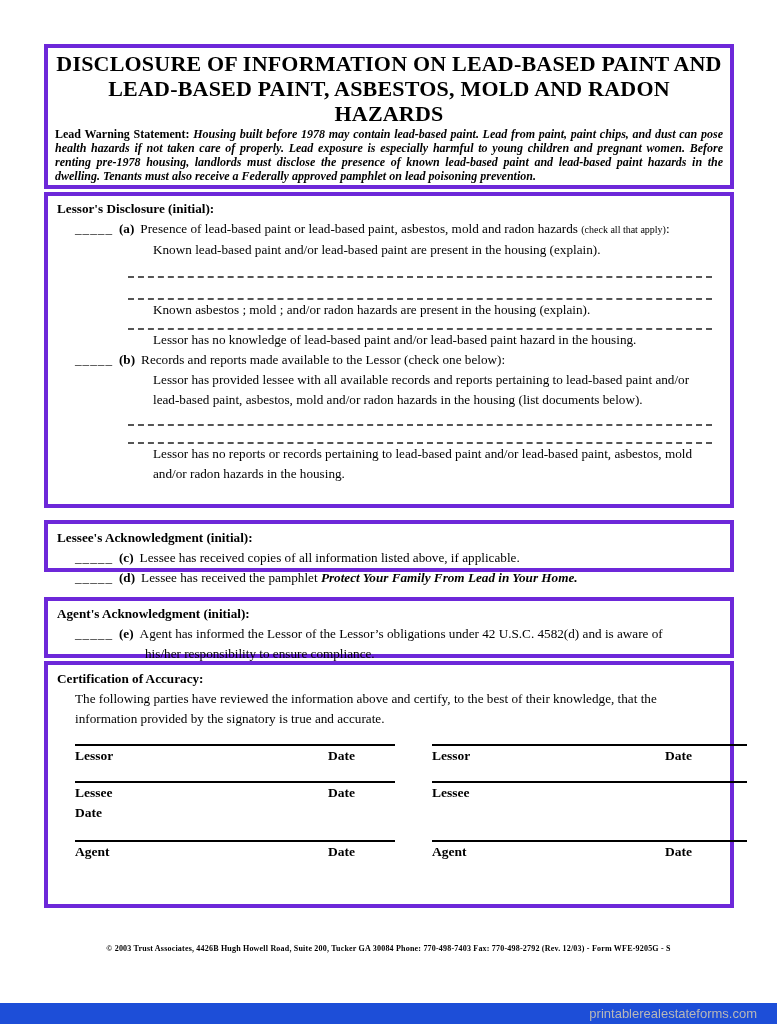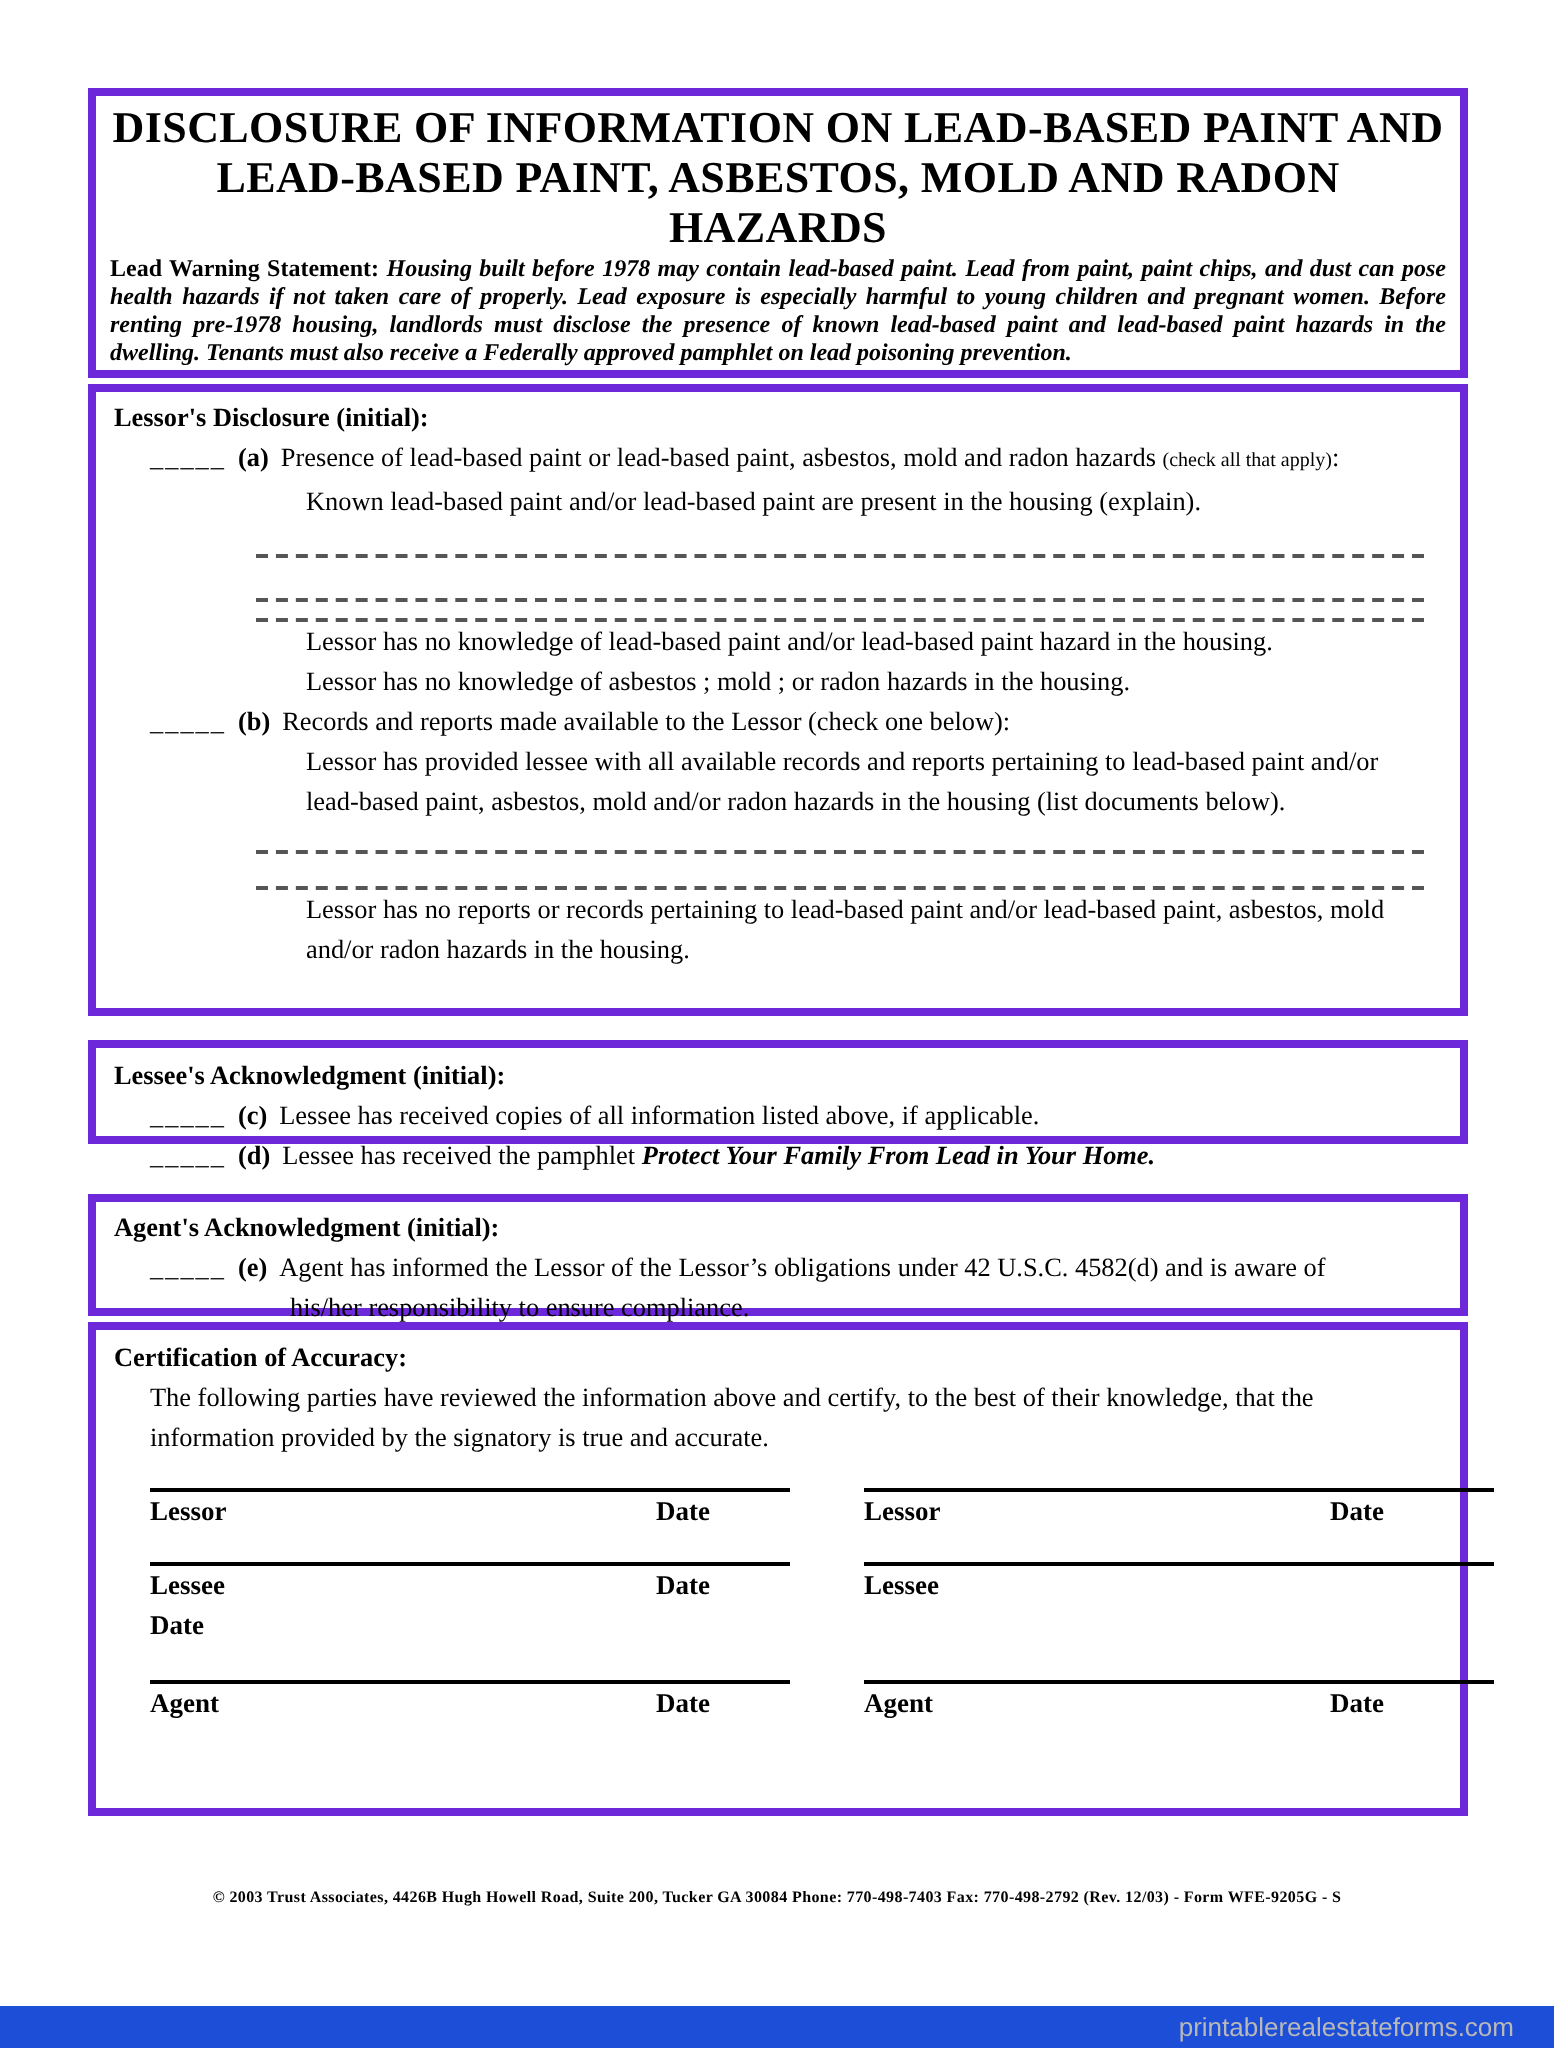--- a/index.html
+++ b/index.html
@@ -125,25 +125,25 @@
 <div class="box sec" id="lessor-box">
   <div class="heading">Lessor's Disclosure (initial):</div>
 
   <div class="l1"><span class="blank">_____</span><span class="lbl">(a)</span><span>Presence of lead-based paint or lead-based paint, asbestos, mold and radon hazards </span><span class="small">(check all that apply)</span><span>:</span></div>
 
   <div class="l2">Known lead-based paint and/or lead-based paint are present in the housing (explain).</div>
 
   <div class="dash mt16"></div>
   <div class="dash mt20"></div>
 
+  <div class="l2">Known asbestos ; mold ; and/or radon  hazards are present in the housing (explain).</div>
 
   <div class="dash mt8"></div>
 
   <div class="l2">Lessor has no knowledge of lead-based paint and/or lead-based paint hazard in the housing.</div>
-  <div class="l2">Lessor has no knowledge of asbestos ; mold ; or radon  hazards in the housing.</div>
 
   <div class="l1"><span class="blank">_____</span><span class="lbl">(b)</span><span>Records and reports made available to the Lessor (check one below):</span></div>
 
   <div class="l2">Lessor has provided lessee with all available records and reports pertaining to lead-based paint and/or</div>
   <div class="l2">lead-based paint, asbestos, mold and/or radon hazards in the housing (list documents below).</div>
 
   <div class="dash mt14"></div>
   <div class="dash mt16"></div>
 
   <div class="l2">Lessor has no reports or records pertaining to lead-based paint and/or lead-based paint, asbestos, mold</div>

